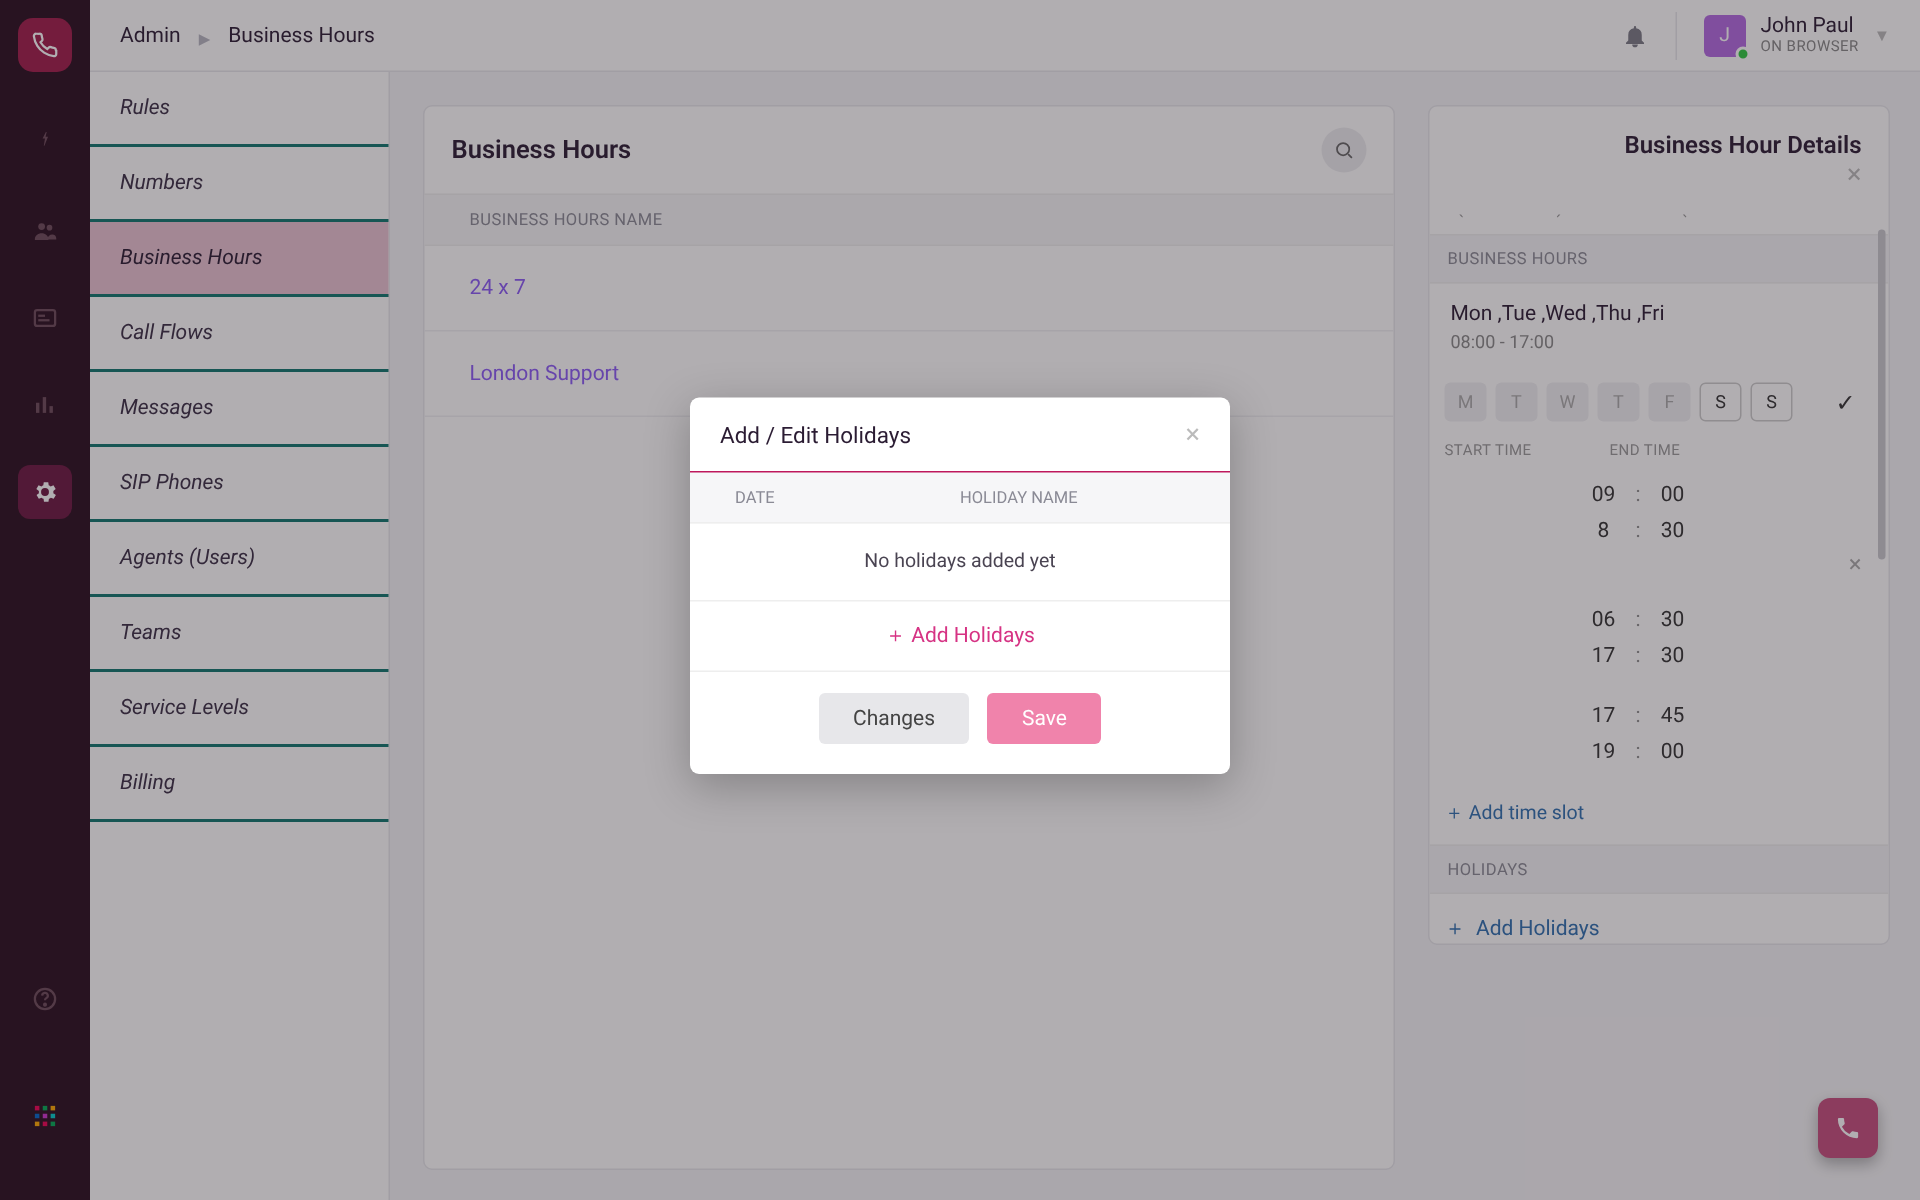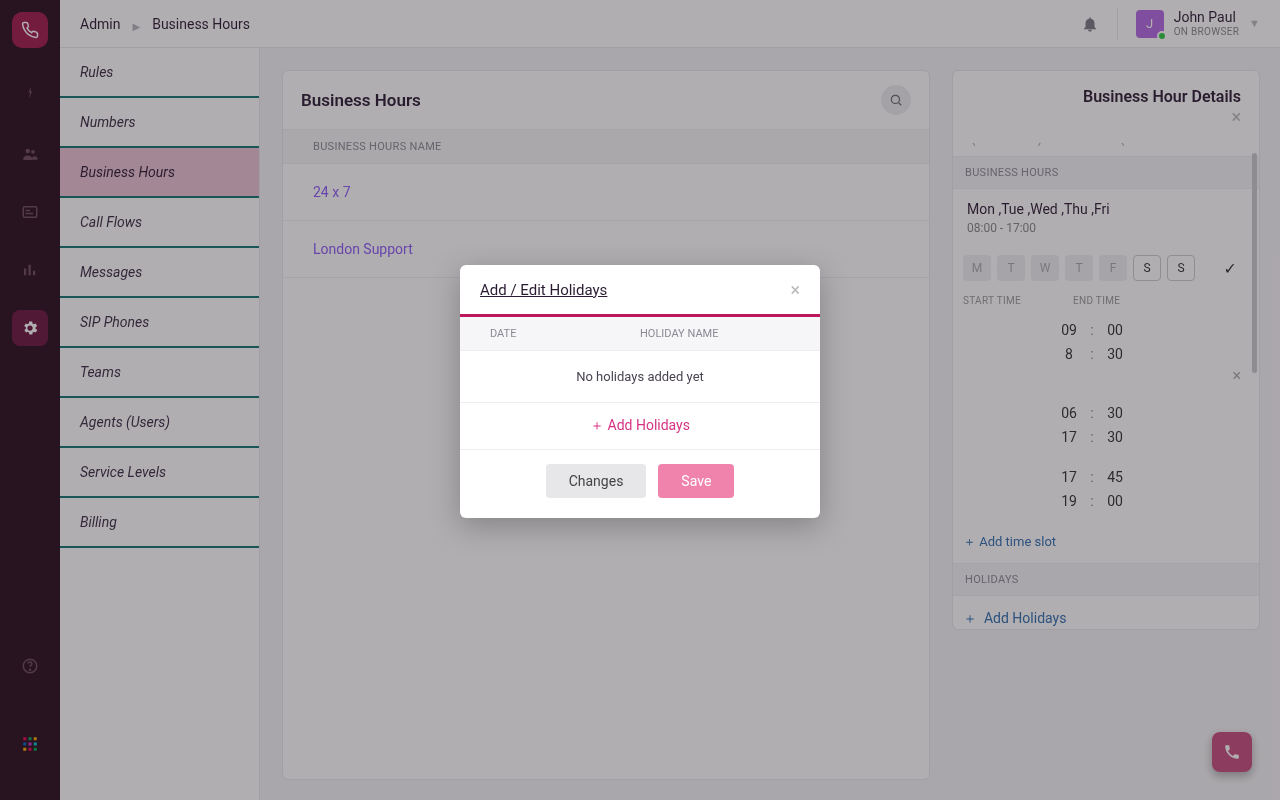--- a/index.html
+++ b/index.html
@@ -61,23 +61,23 @@
 .tgap { width:12px; }
 .time-row .xbtn { margin-left:auto; color:#aaa; cursor:pointer; margin-right:8px; font-size:16px; }
 .add-slot { color:#2f6fb0; font-size:13px; padding: 12px 10px; cursor:pointer; }
 .add-holidays-r { color:#2f6fb0; font-size:14px; padding:14px 10px; cursor:pointer; }
 .save-changes { margin: 8px auto 12px; display:block; width:212px; padding:11px 0; background:#c64e7e; color:#fff; border:none; border-radius:4px; font-size:14px; cursor:pointer; }
 
 
 .overlay { position:absolute; inset:0; background:rgba(40,30,40,.36); display:flex; align-items:flex-start; justify-content:center; }
 .modal { margin-top:265px; width:360px; background:#fff; border-radius:6px; box-shadow:0 8px 30px rgba(0,0,0,.25); overflow:hidden; }
 .modal-head { display:flex; align-items:center; padding:14px 20px; }
-.modal-title { font-size:15px; color:#2b1c33;text-decoration:underline; }
+.modal-title { font-size:15px; color:#2b1c33; }
 .modal-close { margin-left:auto; color:#bbb; cursor:pointer; font-size:18px; }
-.mthead { background:#f6f6f8; display:flex; padding:10px 30px; font-size:11px; color:#8a8a95; border-top:3px solid #be185d; border-bottom:1px solid #eee; }
+.mthead { background:#f6f6f8; display:flex; padding:10px 30px; font-size:11px; color:#8a8a95; border-top:1px solid #be185d; border-bottom:1px solid #eee; }
 .mthead > div:first-child { width:150px; }
 .mempty { padding:18px 0; text-align:center; font-size:13px; color:#4a4452; border-bottom:1px solid #eee; }
 .madd { text-align:center; padding:14px 0; color:#d63384; font-size:14px; cursor:pointer; border-bottom:1px solid #eee; }
 .mactions { display:flex; justify-content:center; gap:12px; padding:14px 0 20px; }
 .btn { padding:8px 22px; border-radius:4px; font-size:14px; cursor:pointer; border:1px solid transparent; }
 .btn-cancel { background:#e7e7ea; color:#444; }
 .btn-save { background:#f083ab; color:#fff; }
 
 
 .fab { position:absolute; right:28px; bottom:28px; width:40px; height:40px; border-radius:8px; background:#c64e7e; color:#fff; display:flex; align-items:center; justify-content:center; cursor:pointer; box-shadow:0 4px 10px rgba(0,0,0,.3); }
@@ -176,22 +176,22 @@
   </div>
 </div>
 
 <div class="sidenav">
   <div class="sidenav-item">Rules</div>
   <div class="sidenav-item">Numbers</div>
   <div class="sidenav-item active">Business Hours</div>
   <div class="sidenav-item">Call Flows</div>
   <div class="sidenav-item">Messages</div>
   <div class="sidenav-item">SIP Phones</div>
+  <div class="sidenav-item">Agents (Users)</div>
   <div class="sidenav-item">Teams</div>
-  <div class="sidenav-item">Agents (Users)</div>
   <div class="sidenav-item">Service Levels</div>
   <div class="sidenav-item">Billing</div>
 </div>
 
 <div class="card-list">
   <div class="card-head">
     <div class="card-title">Business Hours</div>
     <div class="search-btn">
         <svg width="14" height="14" viewBox="0 0 24 24" fill="none" stroke="currentColor" stroke-width="2">
           <circle cx="11" cy="11" r="7"></circle>

